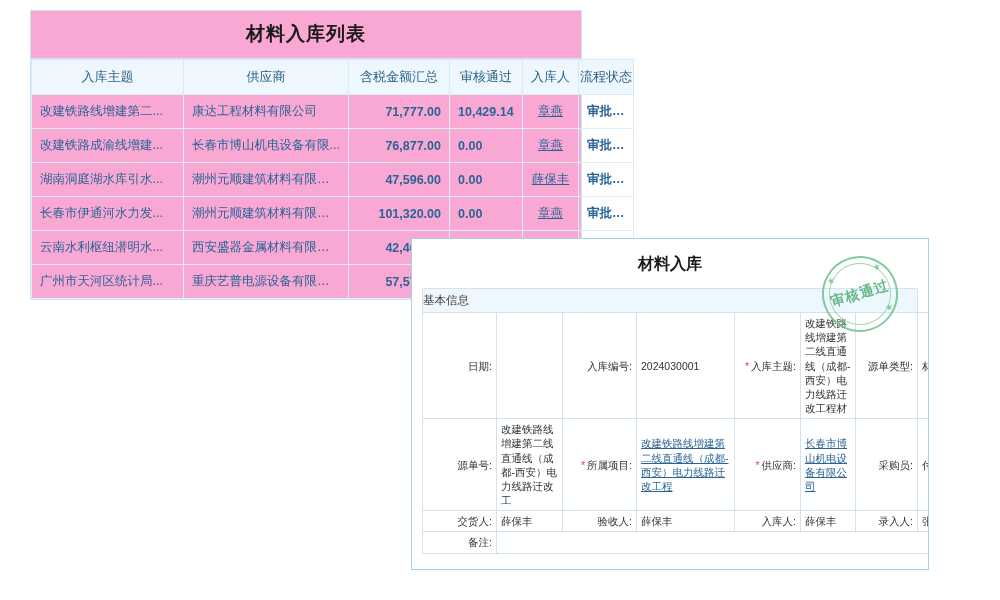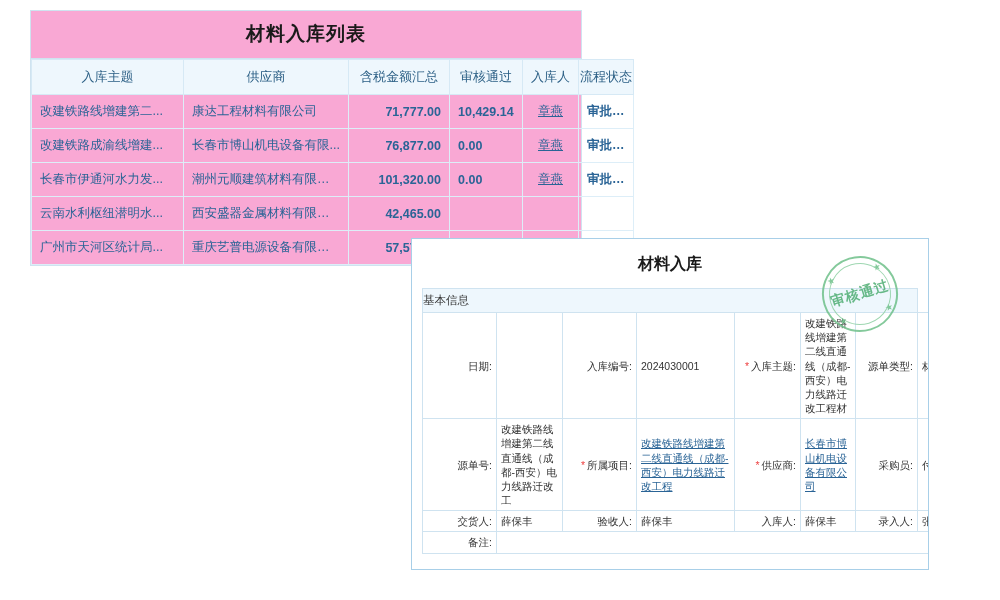--- a/index.html
+++ b/index.html
@@ -207,20 +207,28 @@
       </tr>
       <tr>
         <td class="c-subject">改建铁路成渝线增建...</td>
         <td class="c-supplier">长春市博山机电设备有限...</td>
         <td class="c-amount">76,877.00</td>
         <td class="c-tax">0.00</td>
         <td class="c-person"><span>章燕</span></td>
         <td class="c-status">审批通过</td>
       </tr>
       <tr>
+        <td class="c-subject">湖南洞庭湖水库引水...</td>
+        <td class="c-supplier">潮州元顺建筑材料有限公司</td>
+        <td class="c-amount">47,596.00</td>
+        <td class="c-tax">0.00</td>
+        <td class="c-person"><span>薛保丰</span></td>
+        <td class="c-status">审批通过</td>
+      </tr>
+      <tr>
         <td class="c-subject">长春市伊通河水力发...</td>
         <td class="c-supplier">潮州元顺建筑材料有限公司</td>
         <td class="c-amount">101,320.00</td>
         <td class="c-tax">0.00</td>
         <td class="c-person"><span>章燕</span></td>
         <td class="c-status">审批通过</td>
       </tr>
       <tr>
         <td class="c-subject">云南水利枢纽潜明水...</td>
         <td class="c-supplier">西安盛器金属材料有限公司</td>

